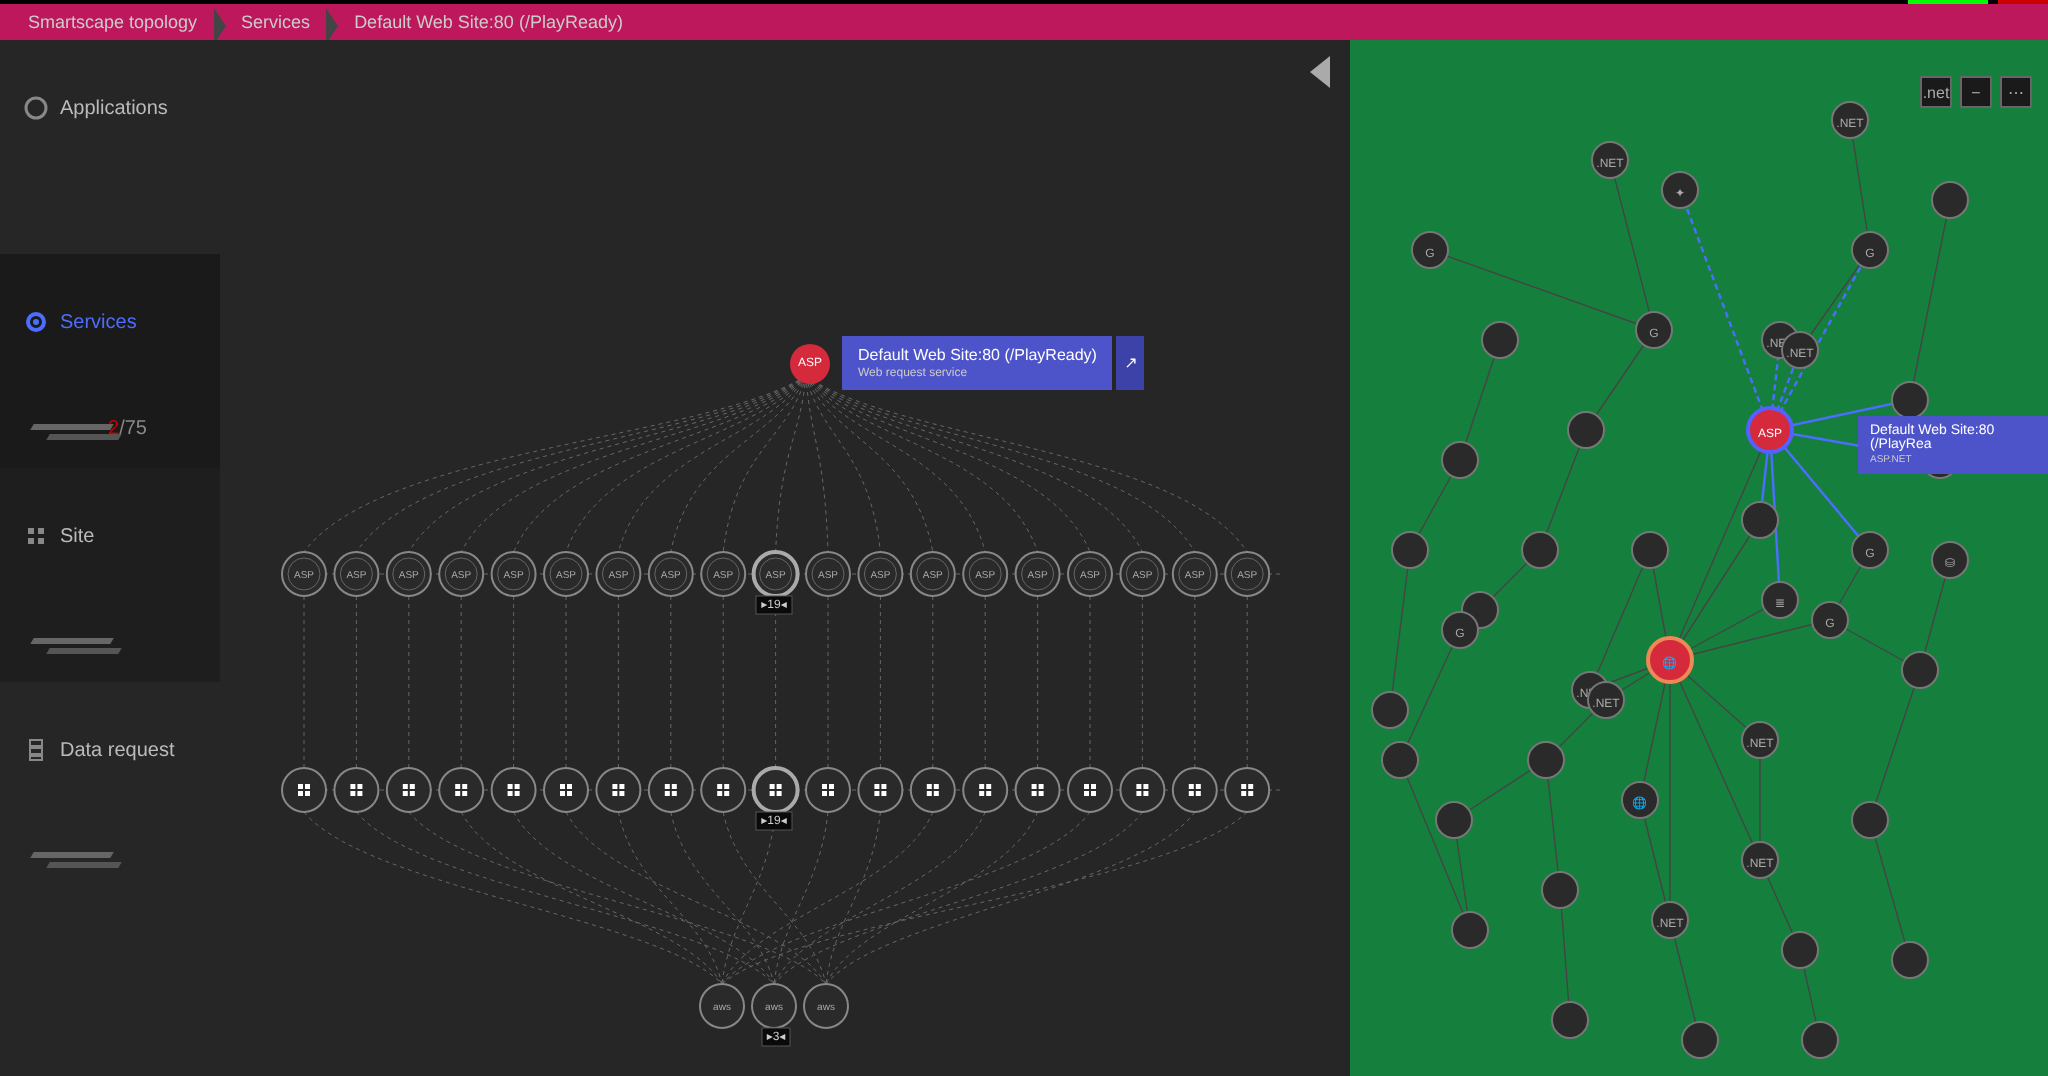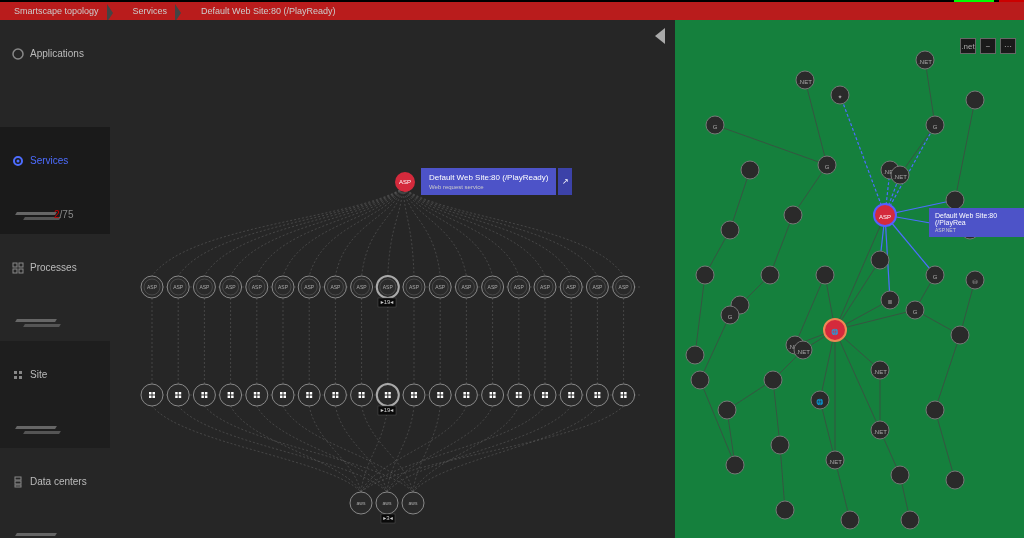--- a/index.html
+++ b/index.html
@@ -2,34 +2,34 @@
 <html><head>
   <meta charset="utf-8">
   <style>
     * { margin: 0; padding: 0; box-sizing: border-box; }
     html, body { width: 1024px; height: 538px; background: #1a1a1a; font-family: Arial, sans-serif; overflow: hidden; color: #ccc; }
     
     .topbar { height: 2px; width: 100%; background: #000; position: relative; }
     .topbar-accent { position: absolute; right: 30px; top: 0; width: 40px; height: 2px; background: #0f0; }
     .topbar-accent2 { position: absolute; right: 0; top: 0; width: 25px; height: 2px; background: #c00; }
     
-    .breadcrumb { height: 18px; background: #b91c1c; display: flex; align-items: center; padding: 0 8px; font-size: 9px; gap: 16px; }
+    .breadcrumb { height: 18px; background: #be185d; display: flex; align-items: center; padding: 0 8px; font-size: 9px; gap: 4px; }
     .bc-item { position: relative; padding: 0 12px 0 6px; color: #ccc; cursor: pointer; }
     .bc-item::after { content: ''; position: absolute; right: -2px; top: -2px; width: 0; height: 0; border-top: 9px solid transparent; border-bottom: 9px solid transparent; border-left: 6px solid #444; }
     .bc-item.last::after { display: none; }
     
     .main { display: flex; height: calc(100% - 20px); }
     .left-area { width: 675px; background: #262626; position: relative; }
     .right-area { flex: 1; background: #15803d; position: relative; overflow: hidden; }
     
     .sidebar { position: absolute; left: 0; top: 0; width: 110px; height: 100%; }
     .sidebar-item { height: 107px; padding: 28px 12px 0 12px; position: relative; cursor: pointer; }
     .sidebar-item.alt { background: #1e1e1e; }
     .sidebar-item.active { background: #1a1a1a; }
-    .sidebar-row { display: flex; align-items: flex-start; gap: 6px; }
+    .sidebar-row { display: flex; align-items: center; gap: 6px; }
     .sidebar-ic { width: 12px; height: 12px; display: flex; align-items: center; justify-content: center; }
     .sidebar-label { font-size: 10px; color: #bbb; }
     .sidebar-item.active .sidebar-label { color: #4d6dff; }
     .sidebar-diag { position: absolute; bottom: 12px; left: 16px; }
     .diag-shape { width: 50px; height: 10px; position: relative; }
     .diag-shape::before, .diag-shape::after { content: ''; position: absolute; height: 3px; transform: skewX(-30deg); }
     .diag-shape::before { top: 0; left: 0; width: 40px; background: #666; }
     .diag-shape::after { top: 5px; left: 8px; width: 36px; background: #555; }
     .count-val { position: absolute; bottom: 14px; left: 54px; font-size: 10px; margin-top: 32px; }
     .count-a { color: #c00; }
@@ -113,36 +113,20 @@
           <span class="sidebar-label">Services</span>
         </div>
         <div class="sidebar-diag">
             <div class="diag-shape"></div>
           </div>
         <div class="count-val">
           <span class="count-a">2</span><span class="count-b">/</span><span class="count-b">75</span>
         </div>
       </div>
 
-      <div class="sidebar-item">
-        <div class="sidebar-row">
-          <span class="sidebar-ic">
-            <svg width="12" height="12">
-                <rect x="1" y="1" width="4" height="4" fill="none" stroke="#888"></rect>
-                <rect x="7" y="1" width="4" height="4" fill="none" stroke="#888"></rect>
-                <rect x="1" y="7" width="4" height="4" fill="none" stroke="#888"></rect>
-                <rect x="7" y="7" width="4" height="4" fill="none" stroke="#888"></rect>
-              </svg>
-          </span>
-          <span class="sidebar-label">Processes</span>
-        </div>
-        <div class="sidebar-diag">
-            <div class="diag-shape"></div>
-          </div>
-      </div>
 
       <div class="sidebar-item alt">
         <div class="sidebar-row">
           <span class="sidebar-ic">
             <svg width="12" height="12">
                 <rect x="2" y="2" width="3" height="3" fill="#888"></rect>
                 <rect x="7" y="2" width="3" height="3" fill="#888"></rect>
                 <rect x="2" y="7" width="3" height="3" fill="#888"></rect>
                 <rect x="7" y="7" width="3" height="3" fill="#888"></rect>
               </svg>
@@ -156,21 +140,21 @@
 
       <div class="sidebar-item">
         <div class="sidebar-row">
           <span class="sidebar-ic">
             <svg width="12" height="12">
                 <rect x="3" y="1" width="6" height="3" fill="none" stroke="#888"></rect>
                 <rect x="3" y="5" width="6" height="3" fill="none" stroke="#888"></rect>
                 <rect x="3" y="9" width="6" height="2" fill="none" stroke="#888"></rect>
               </svg>
           </span>
-          <span class="sidebar-label">Data centers</span>
+          <span class="sidebar-label">Data request</span>
         </div>
         <div class="sidebar-diag">
             <div class="diag-shape"></div>
           </div>
       </div>
     </div>
 
     <div class="canvas">
       <svg viewBox="0 0 565 518">
         <g id="proc-links">

